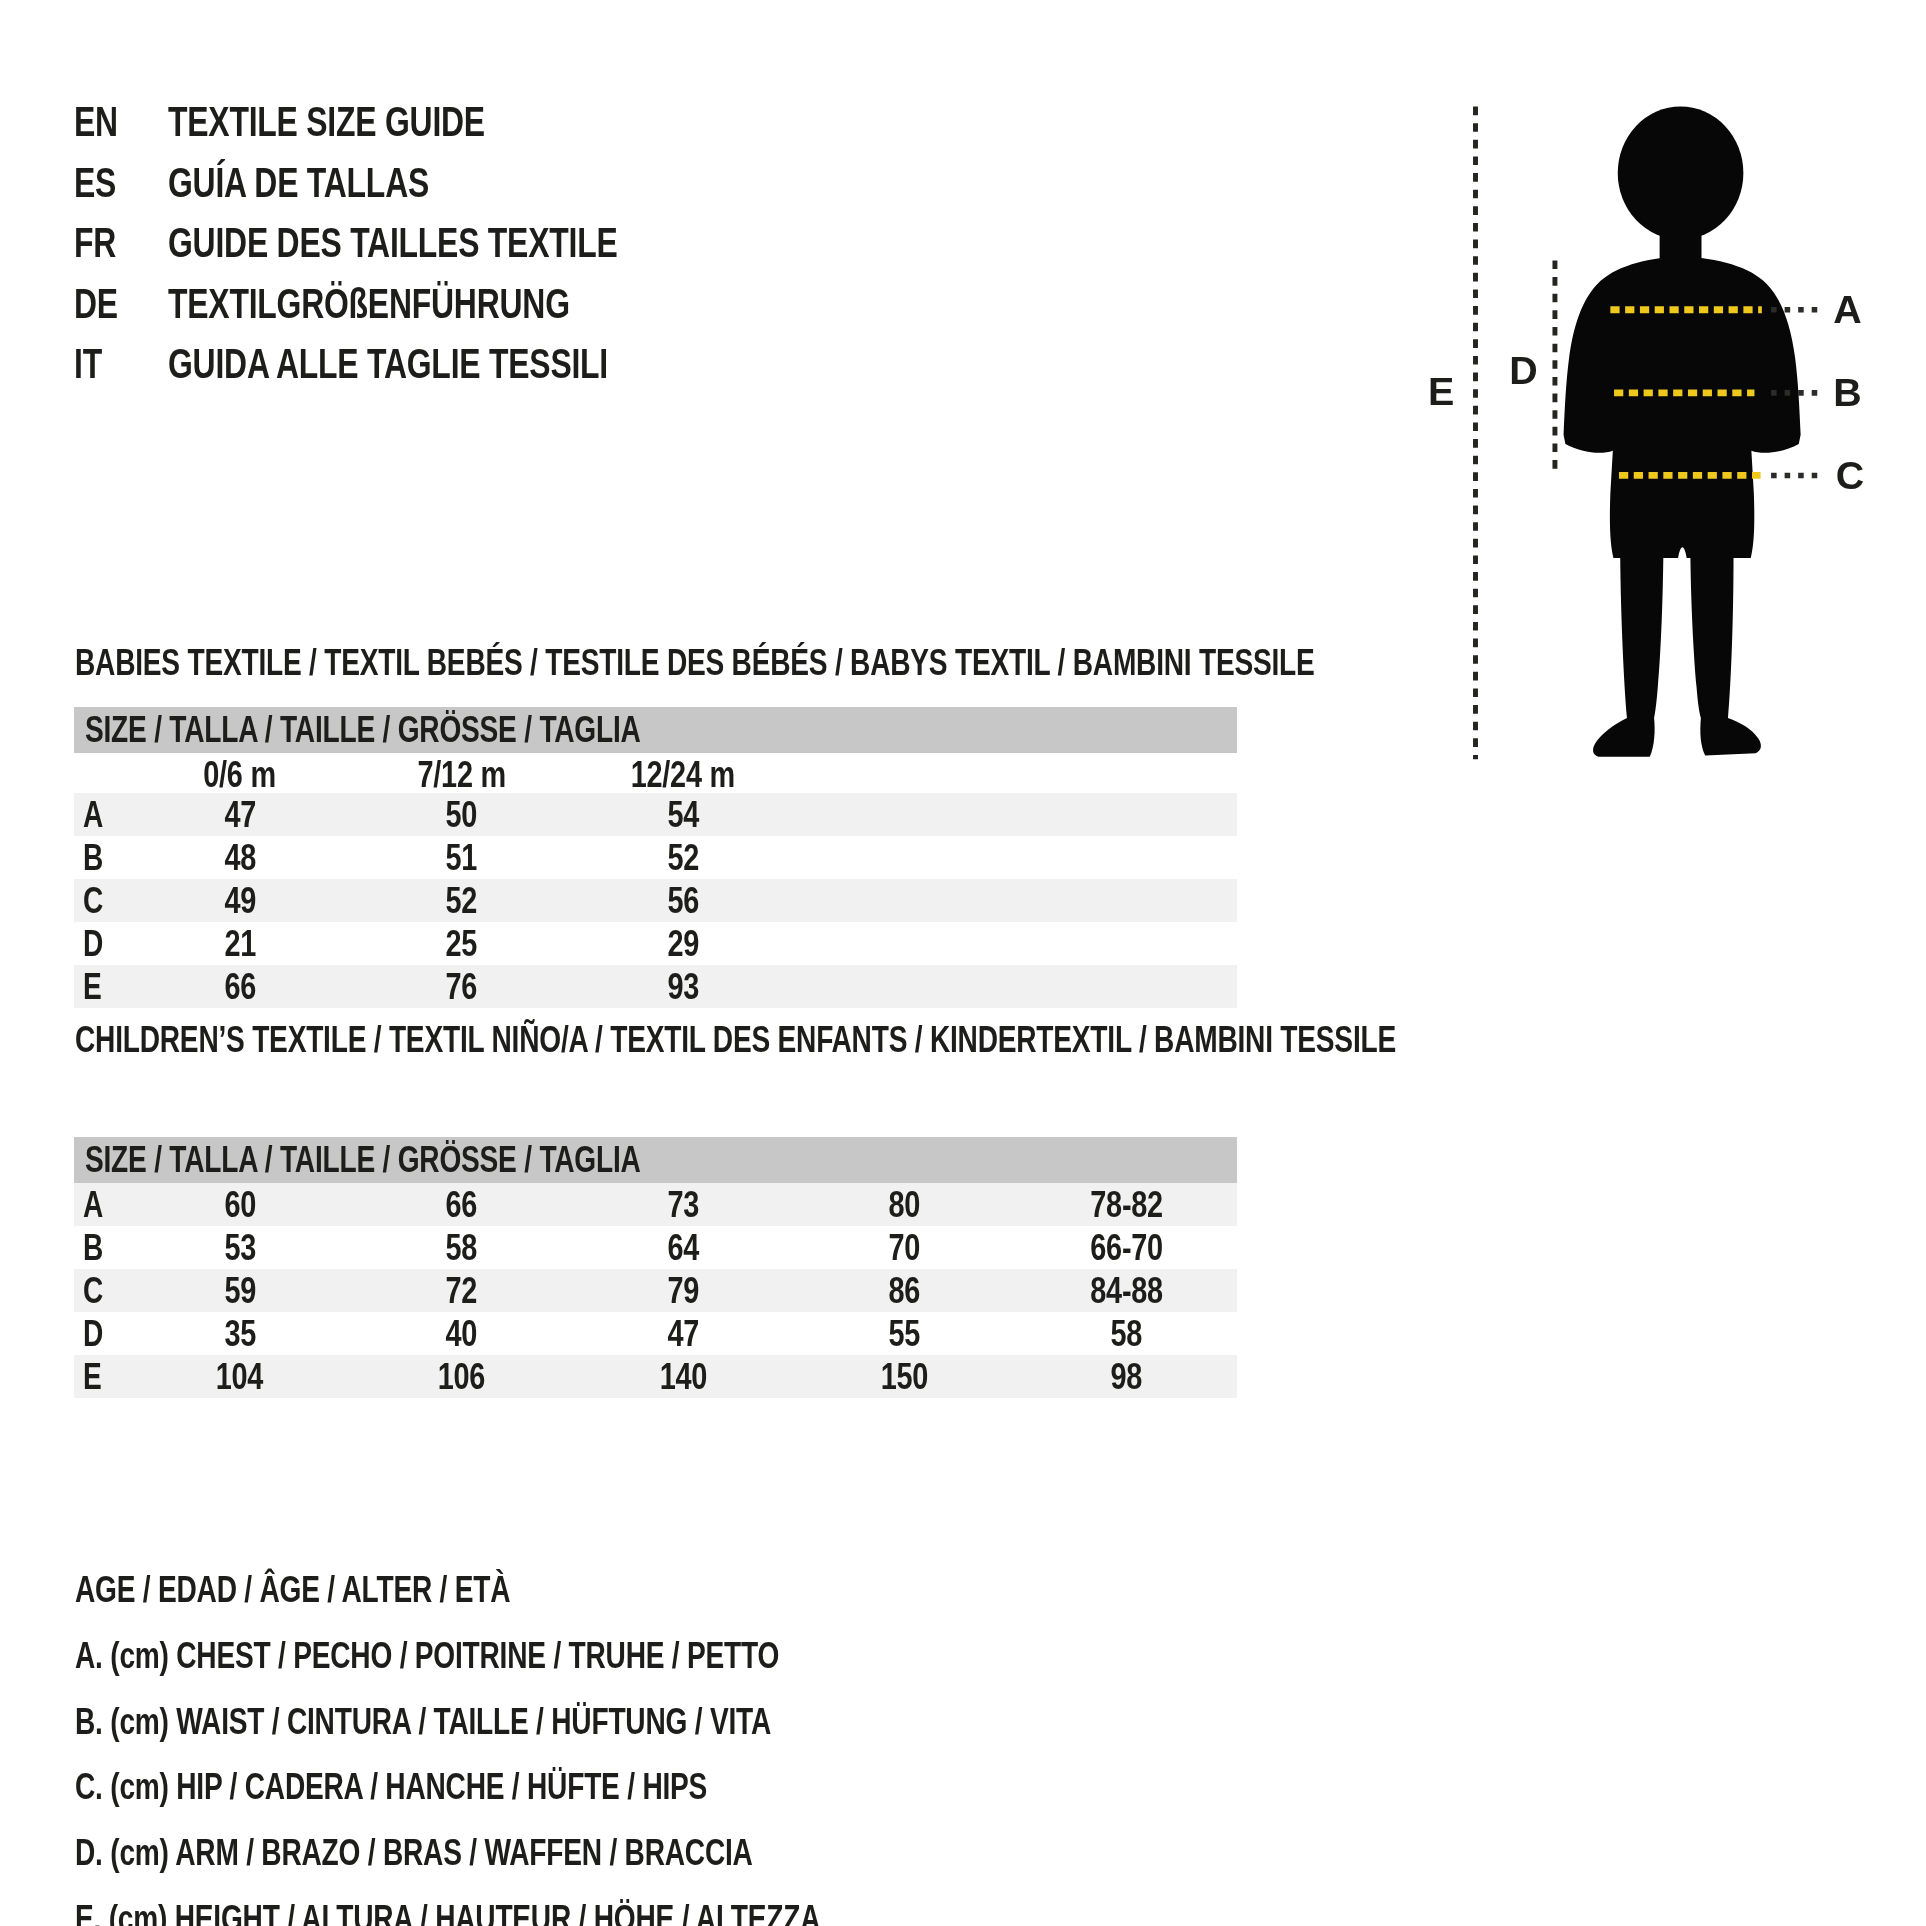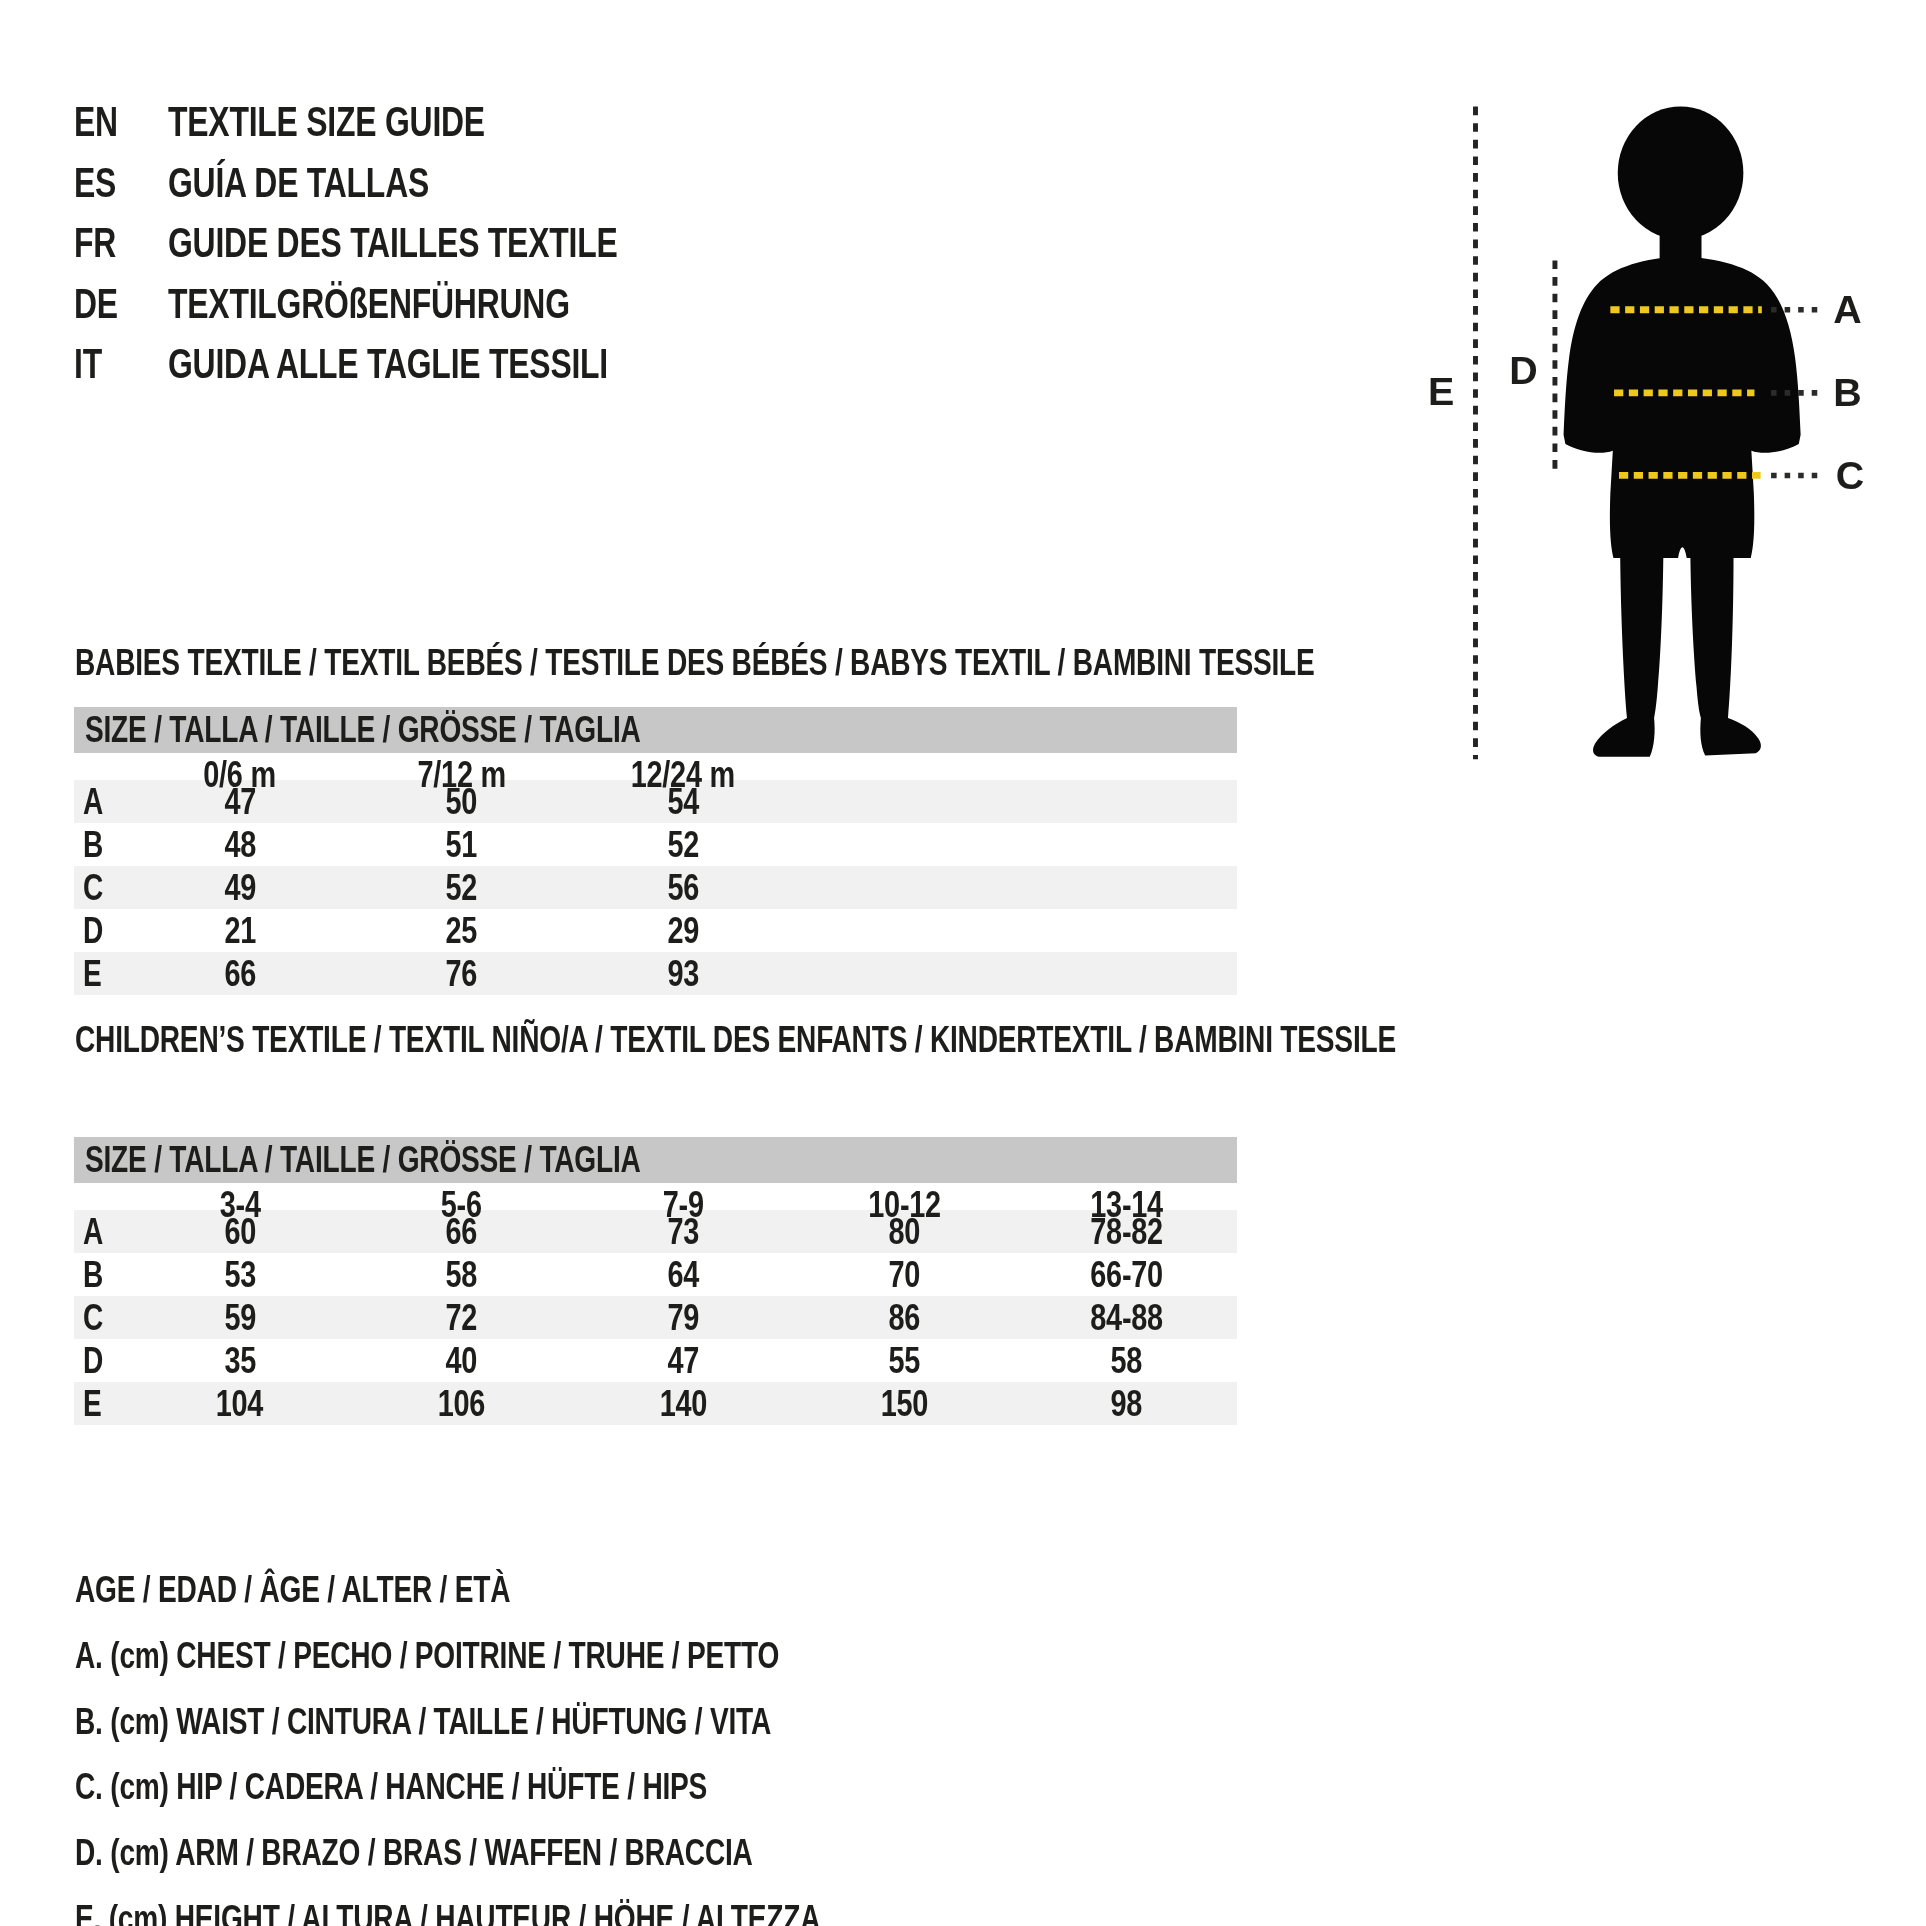--- a/index.html
+++ b/index.html
@@ -20,21 +20,21 @@
   .lang-code  { position:absolute; left:0; }
   .lang-title { position:absolute; left:94px; }
 
   
   .section-heading { position:absolute; left:75px; font-size:37px; line-height:39px; }
 
   
   .size-table { position:absolute; left:74px; width:1163px; }
   .bar  { height:46px; background:#c7c7c7; font-size:37px; line-height:46px; padding-left:11px; box-sizing:border-box; }
   .row  { display:flex; height:43px; font-size:37px; line-height:43px; }
-  .row.hdr { height:27px; line-height:44px; }
+  .row.hdr { height:40px; line-height:44px; }
   .row.stripe { background:#f1f1f1; }
   .cell-label { width:55px; padding-left:8.6px; box-sizing:border-box; text-align:left; }
   .cell { flex:1; text-align:center; }
 
   
   .legend-line { position:absolute; left:75px; font-size:37px; line-height:41px;margin-top:40px; }
 
   
   .figure { position:absolute; left:1417px; top:99px; width:468px; height:690px; }
   .figure svg text { font-family:"Liberation Sans","DejaVu Sans",sans-serif; font-weight:700; font-size:64px; fill:#1d1d1b; }
@@ -174,28 +174,20 @@
 </div>
 
 <div class="section-heading" style="top:1020px">
   <span class="cond">CHILDREN’S TEXTILE / TEXTIL NIÑO/A / TEXTIL DES ENFANTS / KINDERTEXTIL / BAMBINI TESSILE</span>
 </div>
 
 <div class="size-table" style="top:1137px">
   <div class="bar">
     <span class="cond">SIZE / TALLA / TAILLE / GRÖSSE / TAGLIA</span>
   </div>
-  <div class="row hdr">
-    <span class="cell-label"></span>
-    <span class="cell"><i class="cond-c" style="font-style:normal">3-4</i></span>
-    <span class="cell"><i class="cond-c" style="font-style:normal">5-6</i></span>
-    <span class="cell"><i class="cond-c" style="font-style:normal">7-9</i></span>
-    <span class="cell"><i class="cond-c" style="font-style:normal">10-12</i></span>
-    <span class="cell"><i class="cond-c" style="font-style:normal">13-14</i></span>
-  </div>
   <div class="row stripe">
     <span class="cell-label"><i class="cond" style="font-style:normal">A</i></span>
     <span class="cell"><i class="cond-c" style="font-style:normal">60</i></span>
     <span class="cell"><i class="cond-c" style="font-style:normal">66</i></span>
     <span class="cell"><i class="cond-c" style="font-style:normal">73</i></span>
     <span class="cell"><i class="cond-c" style="font-style:normal">80</i></span>
     <span class="cell"><i class="cond-c" style="font-style:normal">78-82</i></span>
   </div>
   <div class="row">
     <span class="cell-label"><i class="cond" style="font-style:normal">B</i></span>

